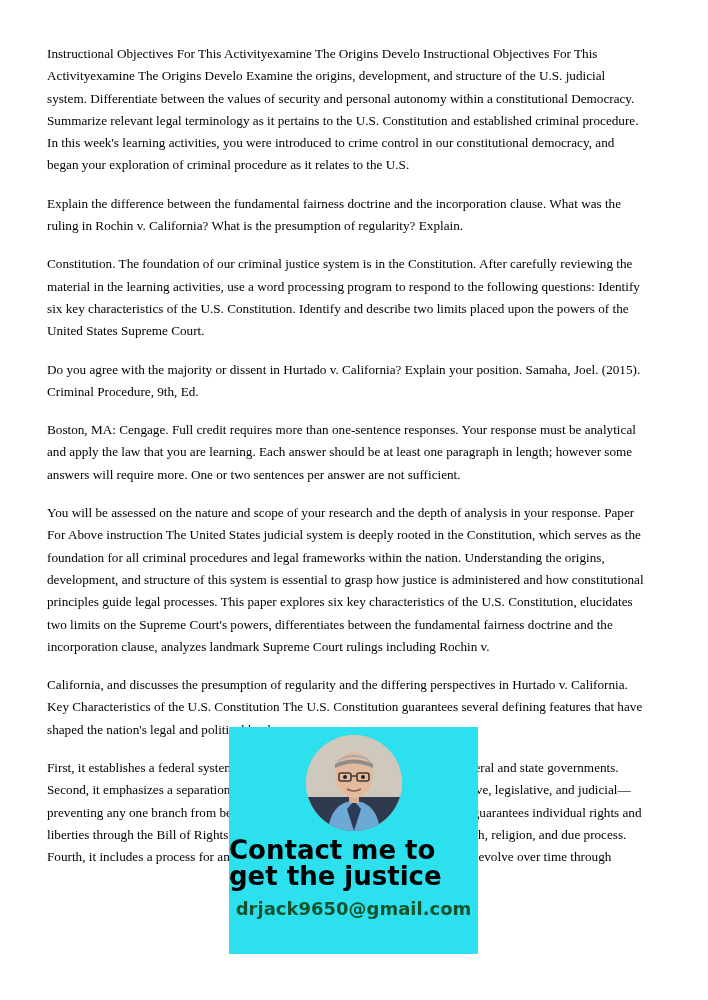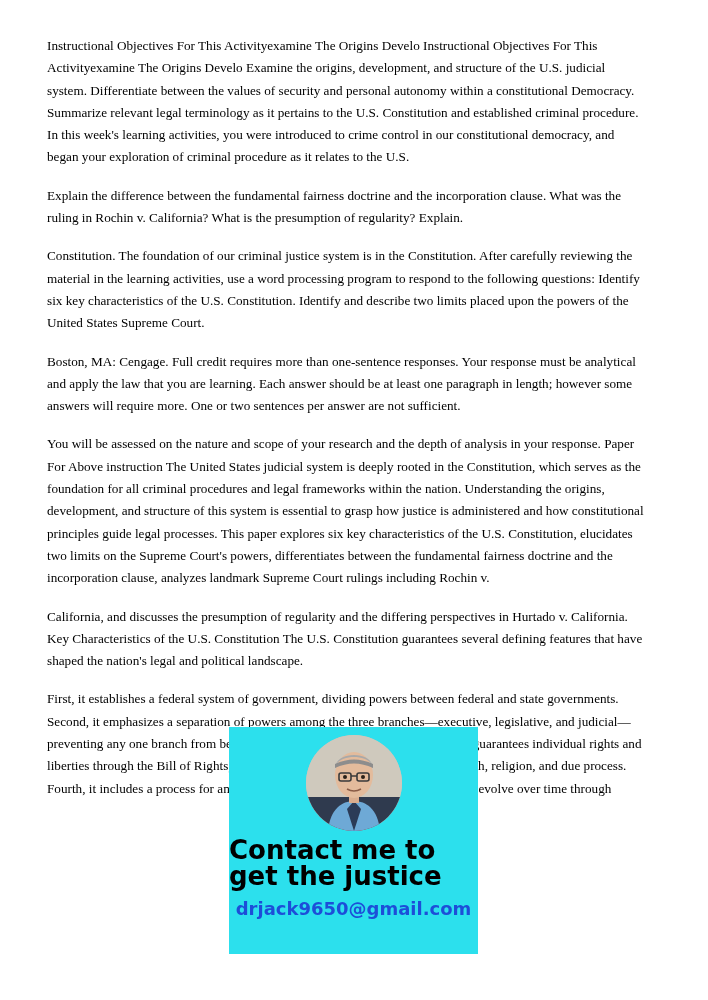--- a/index.html
+++ b/index.html
@@ -17,21 +17,21 @@
   .page {
     position: absolute;
     left: 0; top: 0;
     width: 708px;
     height: 1000px;
     background: #ffffff;
   }
   .doc {
     position: absolute;
     left: 47px;
-    top: 35px;
+    top: 43px;
     width: 598px;
   }
   .para {
     font-family: "Liberation Serif", serif;
     font-size: 13.2px;
     line-height: 22.3px;
     color: #000000;
     margin: 0 0 16px 0;
     text-align: left;
     white-space: pre-wrap;
@@ -75,32 +75,33 @@
   .overlay-email {
     position: absolute;
     top: 170px;
     left: 0;
     width: 100%;
     text-align: center;
     font-family: "DejaVu Sans", sans-serif;
     font-weight: bold;
     font-size: 18px;
     line-height: 24px;
-    color: #1d4ed8;
+    color: #14532d;
   }
 </style>
 </head>
 <body>
 
 <div class="page">
 
   <div class="doc">
     <p class="para">Instructional Objectives For This Activityexamine The Origins Develo Instructional Objectives For This Activityexamine The Origins Develo Examine the origins, development, and structure of the U.S. judicial system. Differentiate between the values of security and personal autonomy within a constitutional Democracy. Summarize relevant legal terminology as it pertains to the U.S. Constitution and established criminal procedure. In this week's learning activities, you were introduced to crime control in our constitutional democracy, and began your exploration of criminal procedure as it relates to the U.S.</p>
     <p class="para">Explain the difference between the fundamental fairness doctrine and the incorporation clause. What was the ruling in Rochin v. California? What is the presumption of regularity? Explain.</p>
     <p class="para">Constitution. The foundation of our criminal justice system is in the Constitution. After carefully reviewing the material in the learning activities, use a word processing program to respond to the following questions: Identify six key characteristics of the U.S. Constitution. Identify and describe two limits placed upon the powers of the United States Supreme Court.</p>
+    <p class="para">Do you agree with the majority or dissent in Hurtado v. California? Explain your position. Samaha, Joel. (2015). Criminal Procedure, 9th, Ed.</p>
     <p class="para">Boston, MA: Cengage. Full credit requires more than one-sentence responses. Your response must be analytical and apply the law that you are learning. Each answer should be at least one paragraph in length; however some answers will require more. One or two sentences per answer are not sufficient.</p>
     <p class="para">You will be assessed on the nature and scope of your research and the depth of analysis in your response. Paper For Above instruction The United States judicial system is deeply rooted in the Constitution, which serves as the foundation for all criminal procedures and legal frameworks within the nation. Understanding the origins, development, and structure of this system is essential to grasp how justice is administered and how constitutional principles guide legal processes. This paper explores six key characteristics of the U.S. Constitution, elucidates two limits on the Supreme Court's powers, differentiates between the fundamental fairness doctrine and the incorporation clause, analyzes landmark Supreme Court rulings including Rochin v.</p>
     <p class="para">California, and discusses the presumption of regularity and the differing perspectives in Hurtado v. California. Key Characteristics of the U.S. Constitution The U.S. Constitution guarantees several defining features that have shaped the nation's legal and political landscape.</p>
     <p class="para">First, it establishes a federal system of government, dividing powers between federal and state governments. Second, it emphasizes a separation of powers among the three branches—executive, legislative, and judicial—preventing any one branch from becoming too powerful. Third, the Constitution guarantees individual rights and liberties through the Bill of Rights, ensuring protections such as freedom of speech, religion, and due process. Fourth, it includes a process for amending the document, allowing it to adapt and evolve over time through</p>
   </div>
 
   <div class="overlay">
     <div class="avatar-wrap">
       <svg class="avatar-svg" viewBox="0 0 96 96">
         <rect x="0" y="0" width="96" height="96" fill="#cfc9bd"></rect>

